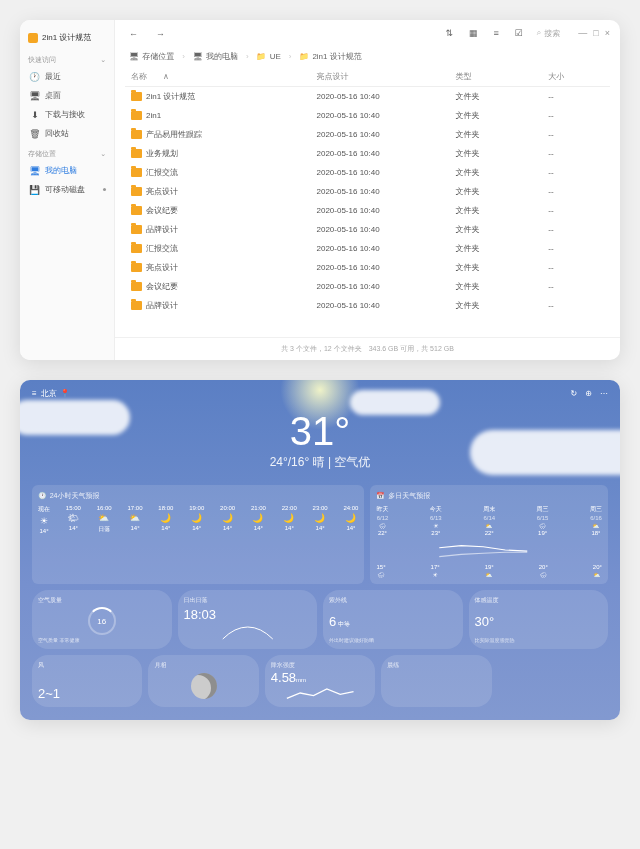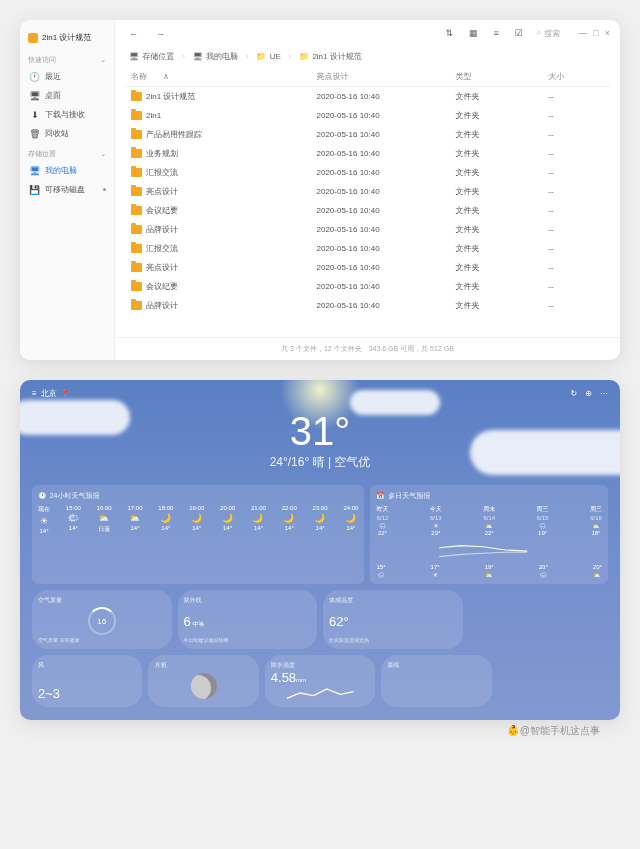--- a/index.html
+++ b/index.html
@@ -394,45 +394,52 @@
           </div>
     </div>
   </div>
   <div class="w-grid" id="cards1">
         <div class="card">
           <div class="card-label">空气质量</div>
           <div class="gauge">16</div>
           <div class="card-sub">空气质量 非常健康</div>
         </div>
         <div class="card">
+          <div class="card-label">日出日落</div>
+          <div class="card-val">18:03</div>
+          <svg class="spark" viewBox="0 0 50 16">
+            <path d="M0,14 Q12,2 25,2 Q38,2 50,14" stroke="#fff" stroke-width="1" fill="none"></path>
+          </svg>
+          <div class="card-sub"></div>
+        </div>
+        <div class="card">
           <div class="card-label">紫外线</div>
           <div class="card-val">6<span style="font-size:6px"> 中等</span></div>
           <div class="card-sub">外出时建议做好防晒</div>
         </div>
         <div class="card">
           <div class="card-label">体感温度</div>
-          <div class="card-val">62°</div>
+          <div class="card-val">30°</div>
           <div class="card-sub">比实际温度感觉热</div>
         </div>
       </div>
   <div class="w-grid2" id="cards2">
         <div class="card">
           <div class="card-label">风</div>
-          <div class="card-val">2~3</div>
+          <div class="card-val">2~1</div>
         </div>
         <div class="card">
           <div class="card-label">月相</div>
           <div class="moon"></div>
         </div>
         <div class="card">
           <div class="card-label">降水强度</div>
           <div class="card-val">4.58<span style="font-size:6px">mm</span></div>
           <svg class="spark" viewBox="0 0 50 12">
             <polyline points="0,10 10,6 20,8 30,3 40,7 50,5" stroke="#fff" fill="none"></polyline>
           </svg>
         </div>
         <div class="card">
           <div class="card-label">晨练</div>
         </div>
       </div>
 </div>
-<div class="watermark">👶@智能手机这点事</div>
 </div>
 
 </body></html>

